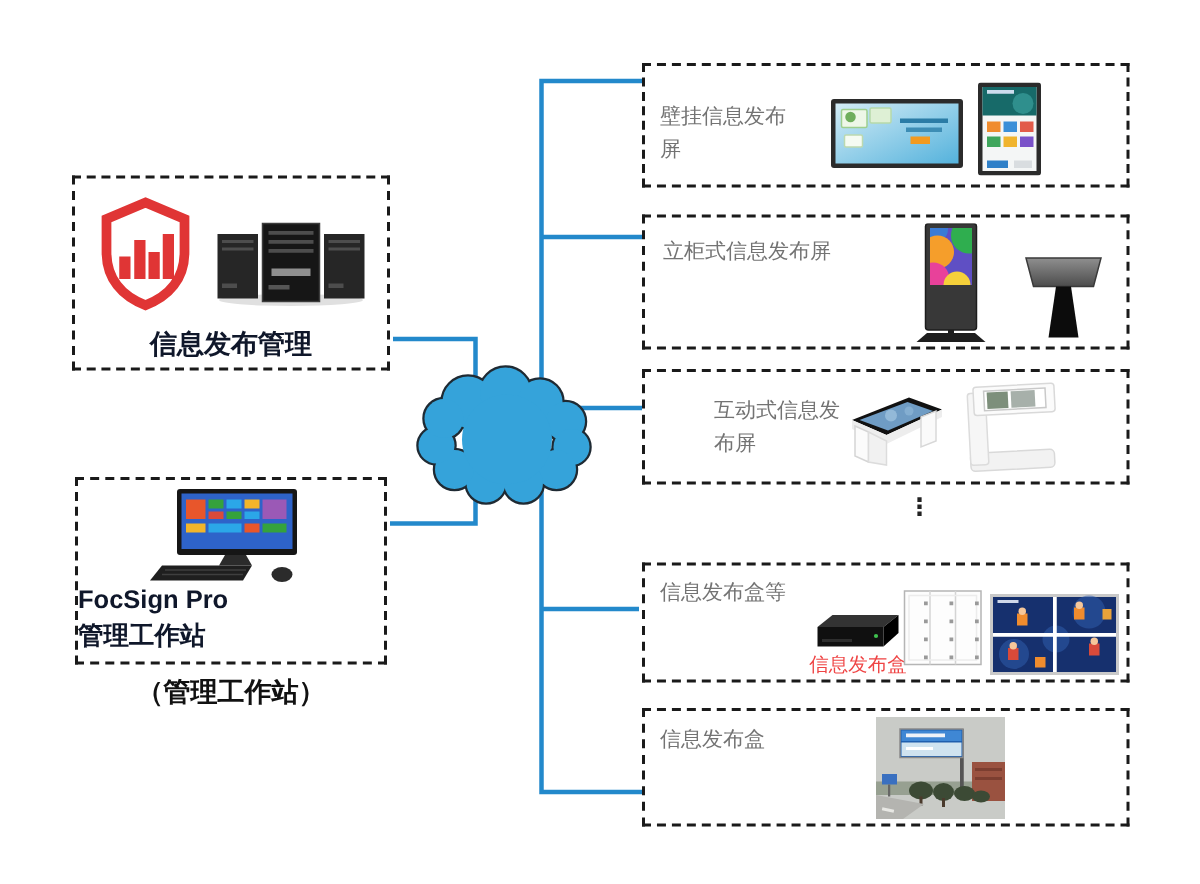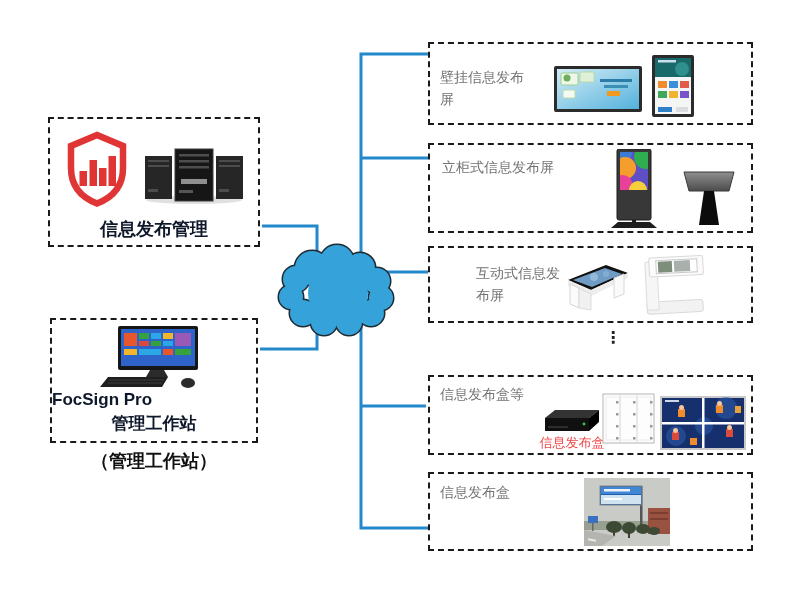--- a/index.html
+++ b/index.html
@@ -119,21 +119,21 @@
       </g>
       <polygon points="52,44 66,44 70,51 48,51" fill="#2b2b2b"></polygon>
       <polygon points="10,51 70,51 64,61 2,61" fill="#1f1f1f"></polygon>
       <g stroke="#3f3f3f" stroke-width="1">
         <line x1="12" y1="54" x2="66" y2="54"></line>
           <line x1="10" y1="57" x2="64" y2="57"></line>
       </g>
       <ellipse cx="90" cy="57" rx="7" ry="5" fill="#2b2b2b"></ellipse>
     </svg>
     <div class="abs lbl" style="left:0;top:70px;width:100%;text-align:left;font-size:17px;">FocSign Pro</div>
-    <div class="abs lbl" style="left:0;top:92px;width:100%;text-align:center;font-size:17px;">管理工作站</div>
+    <div class="abs lbl" style="left:0;top:92px;width:100%;font-size:17px;">管理工作站</div>
   </div>
   <div class="note-text">（管理工作站）</div>
 
   <div class="dashed-box" style="left:428px;top:42px;width:325px;height:83px;">
     <div class="abs rlabel" style="left:10px;top:22px;width:110px;">
       <div>壁挂信息发布</div>
       <div>屏</div>
     </div>
     <svg class="abs" style="left:124px;top:22px;" width="88" height="46" viewBox="0 0 88 46">
       <rect x="0" y="0" width="88" height="46" rx="2" fill="#2b2b2b"></rect>

